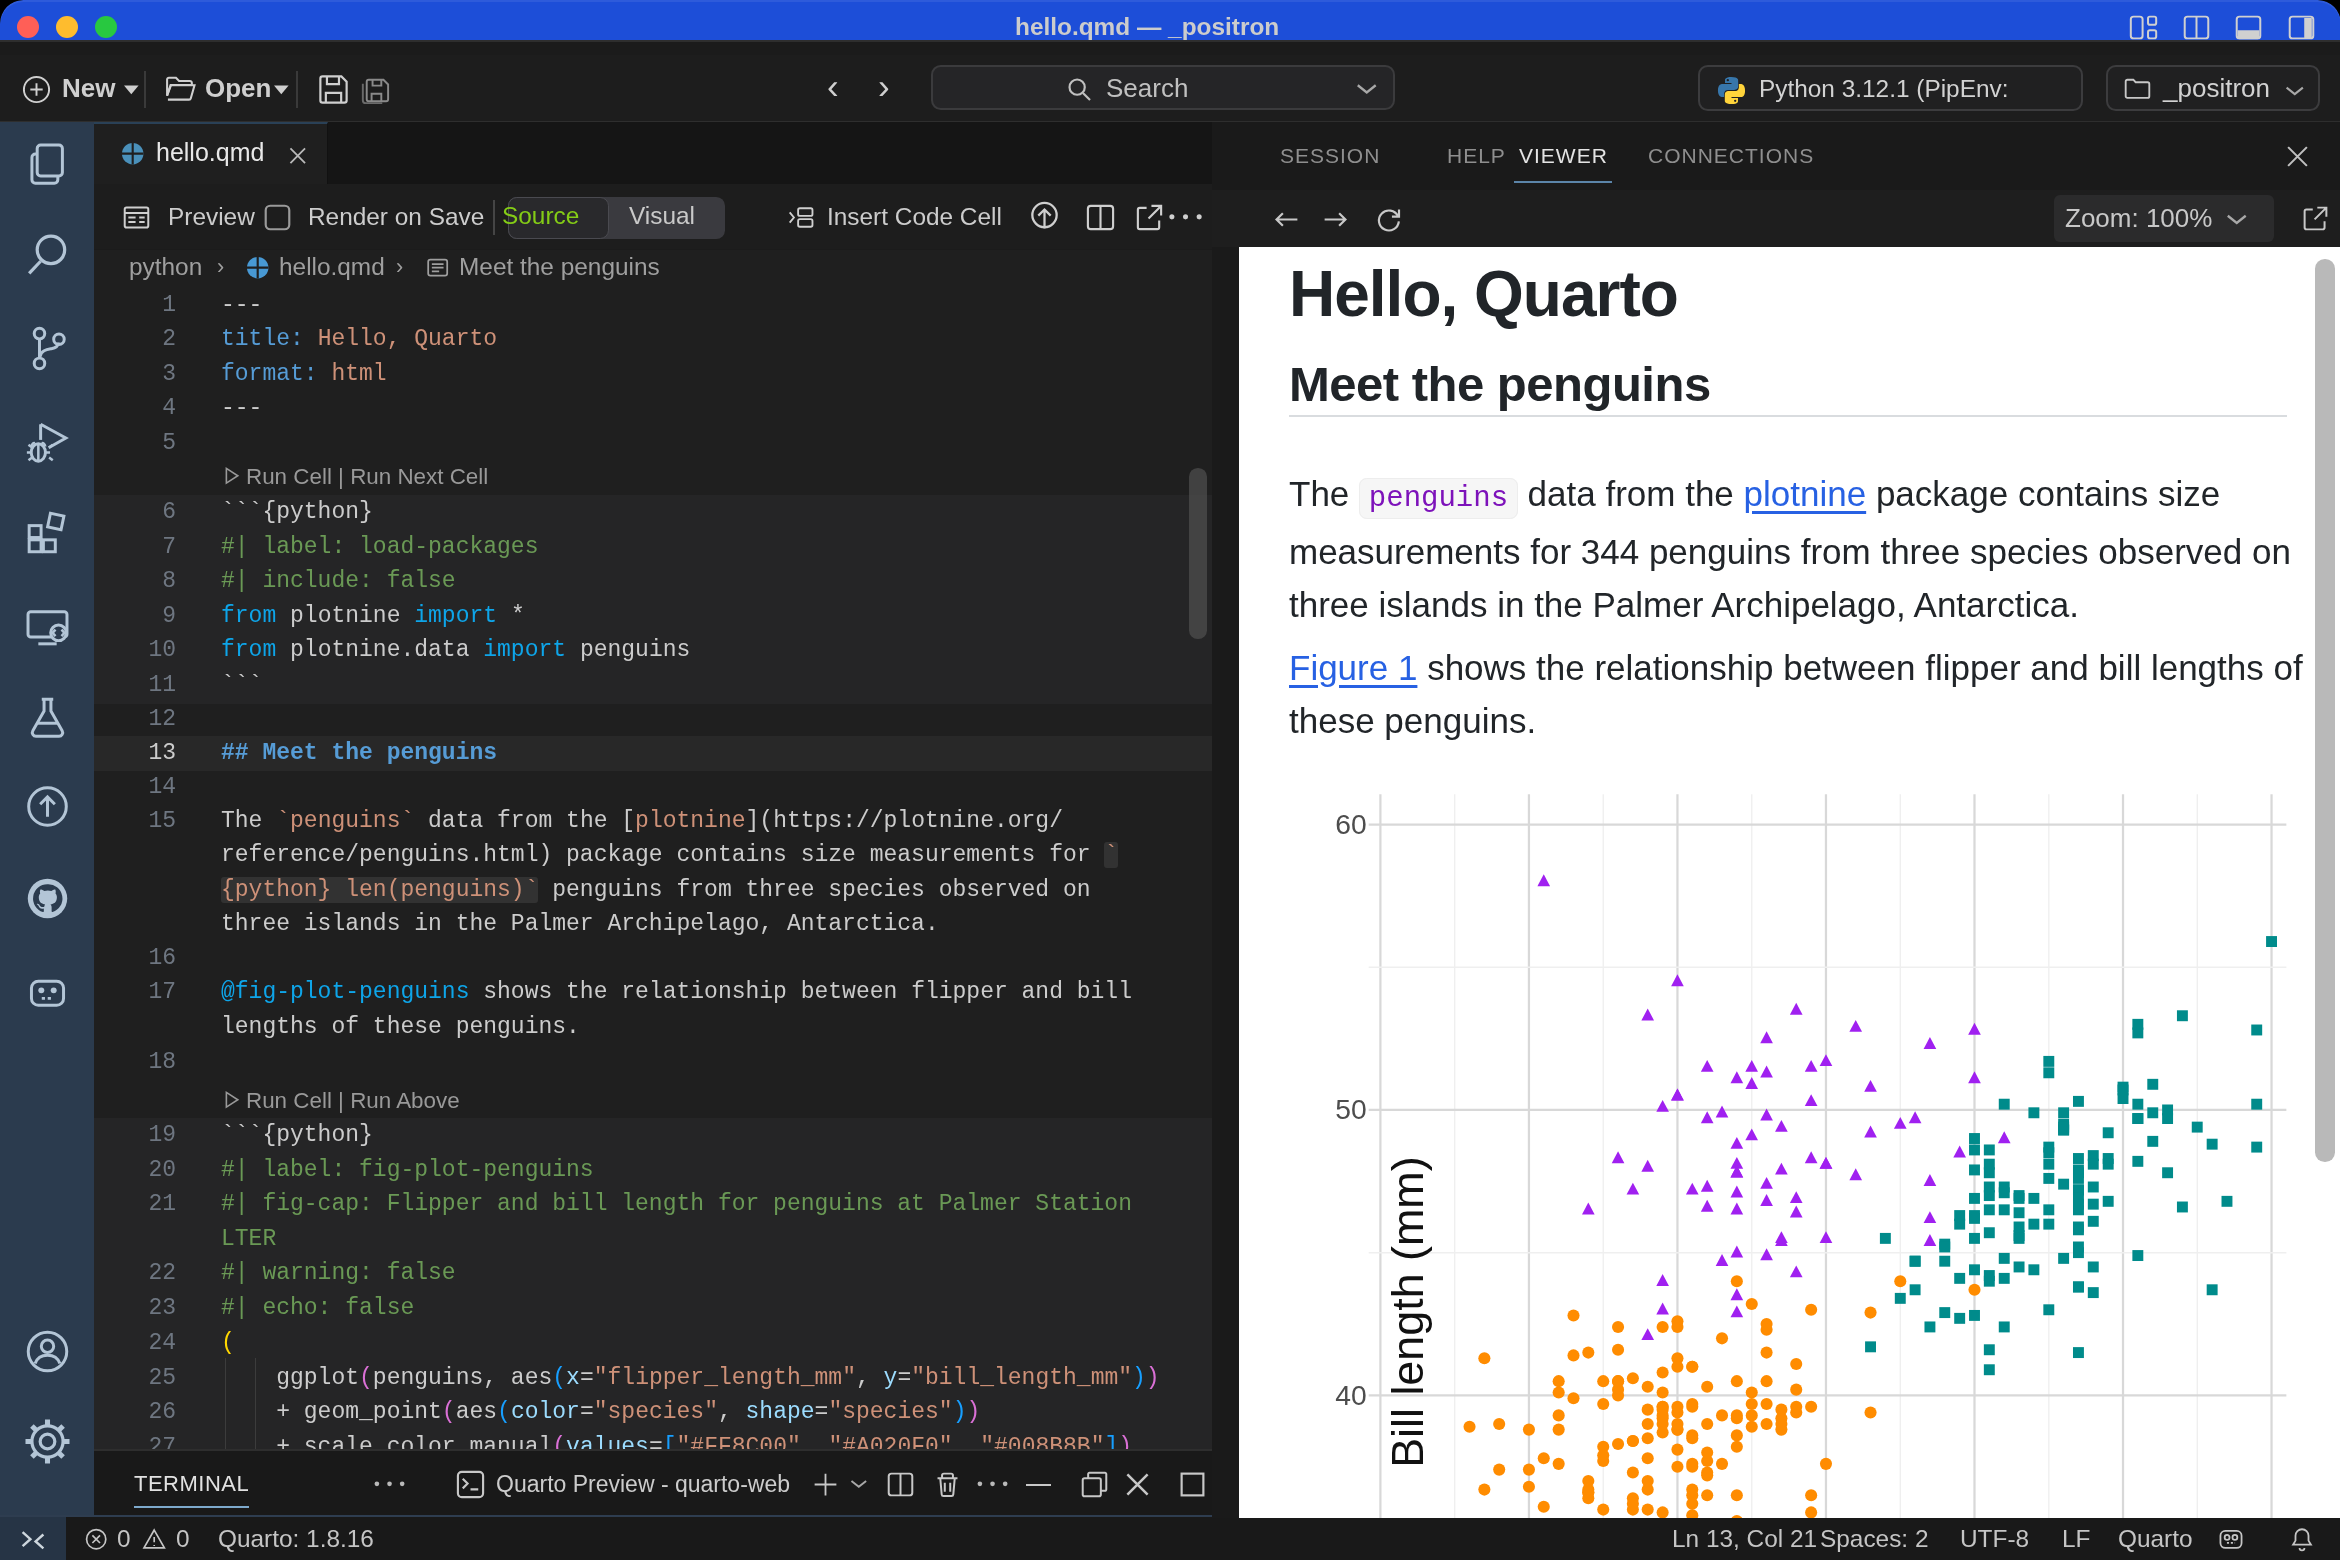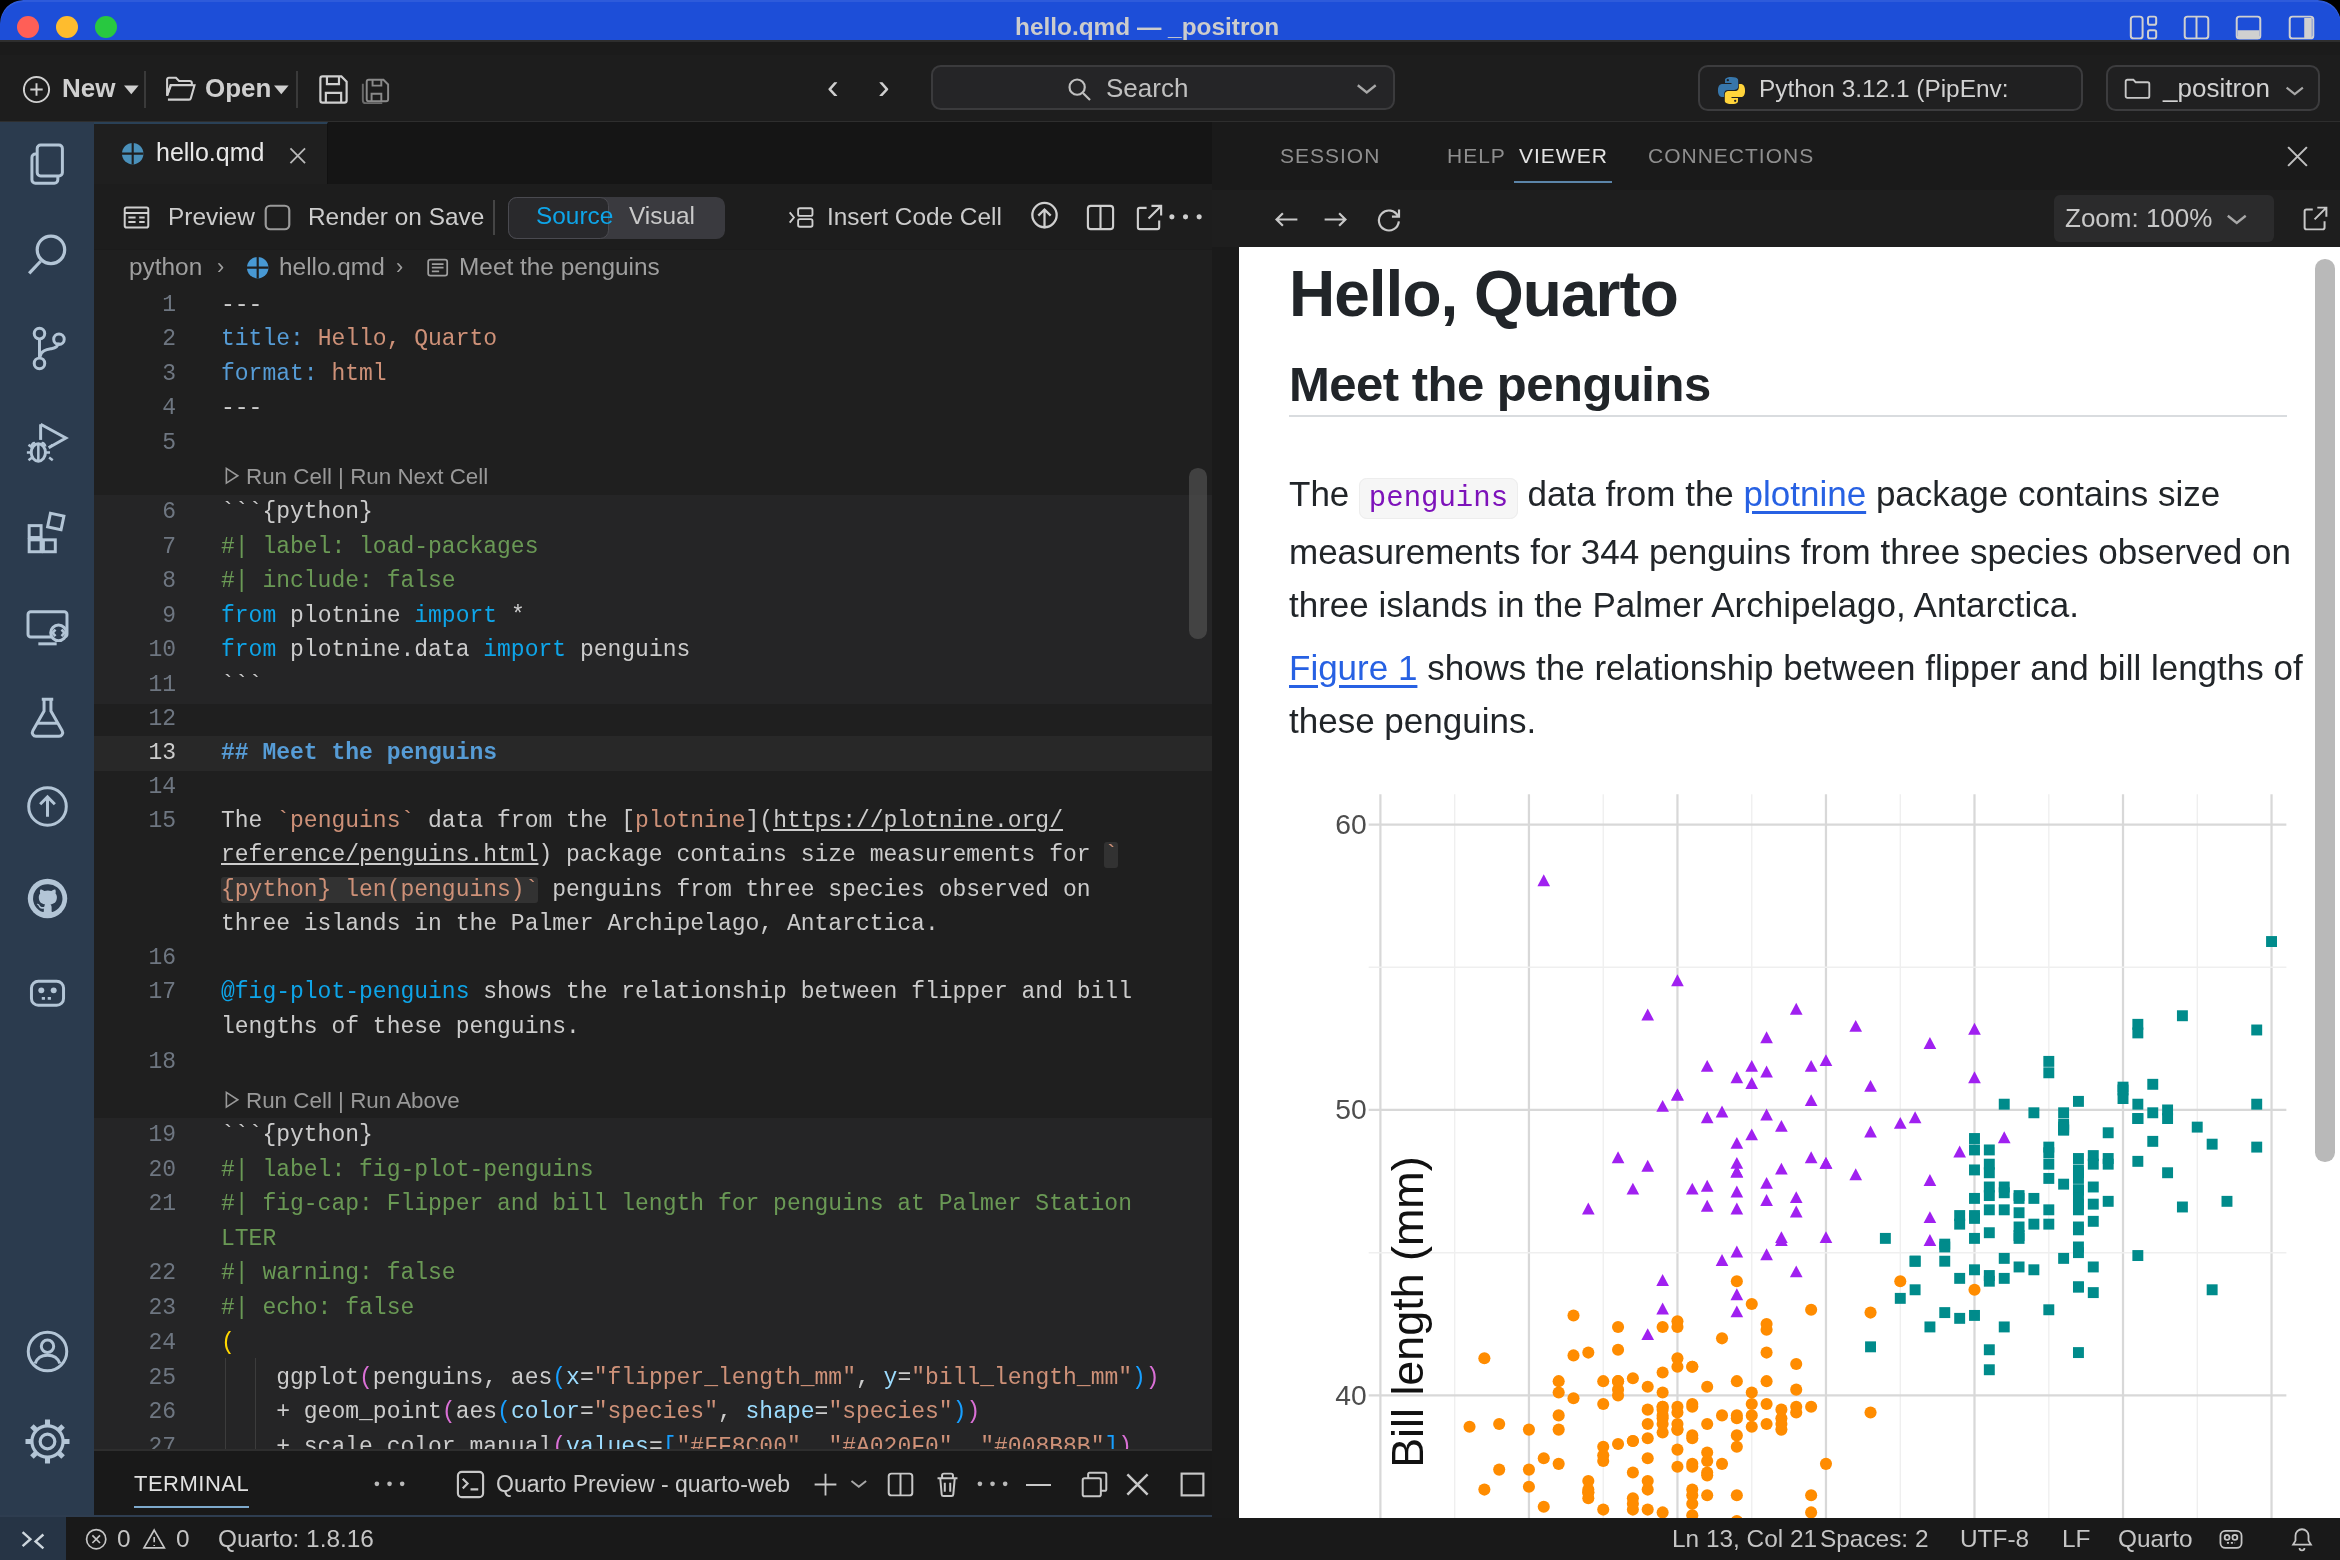--- a/index.html
+++ b/index.html
@@ -29,21 +29,21 @@
 .cell{position:absolute;left:0;width:1119px;background:#252526}
 .cline{position:absolute;left:0;width:1119px;height:35px;background:#282828}
 .crow{position:absolute;left:0;height:35px;font-family:"Liberation Mono",monospace;font-size:23px;line-height:35px;white-space:pre;color:#ccc}
 .crow .n{position:absolute;left:0;top:0;width:82px;text-align:right;color:#6e7681}
 .crow .c{position:absolute;left:127px;top:0}
 .lens{position:absolute;left:127px;height:33px;color:#999;font-family:"Liberation Sans",sans-serif;font-size:22.4px;line-height:29px;padding-left:25px}
 .lens svg{position:absolute;left:0;top:2.9px}
 .sy{color:#569cd6}.st{color:#ce9178}.cm{color:#6a9955}.kw{color:#0ea5e9}.vb{color:#9cdcfe}
 .b1{color:#ffd700}.b2{color:#da70d6}.b3{color:#179fff}
 .hl{background:#323232;border-radius:2.9px}
-.lk{text-decoration:underline}
+.lk{}
 
 #termbar{position:absolute;left:94px;top:1449px;width:1119px;height:68px;background:#191919;border-top:2px solid #2e2e2e;color:#cccccc}
 
 #statusbar{position:absolute;left:0;top:1517px;width:2341px;height:43px;background:#191919;color:#c5c5c5;font-size:24.4px}
 #statusbar .it{position:absolute;top:0;height:43px;line-height:43px}
 
 #rpanel{position:absolute;left:1212px;top:122px;width:1128px;height:1396px;background:#1a1a1a}
 .ptab{position:absolute;top:0;height:68px;line-height:68px;color:#8f8f8f;font-size:21px;letter-spacing:1px}
 #purlrow{position:absolute;left:0;top:68px;width:1128px;height:57px;background:#1e1e1e;color:#c8c8c8}
 #purl{position:absolute;left:204px;top:4.9px;width:622px;height:47px;background:#2b2b2c;border-radius:5.9px;font-size:26px;line-height:47px;color:#d2d2d3}
@@ -224,21 +224,21 @@
         <path d="M1.5 5.5h13M3.5 8h4M3.5 10.5h4M9.5 8h3M9.5 10.5h3"></path>
       </svg>
 <div class="tbtxt" style="left:74px;height:65px;line-height:65px">Preview</div>
 <svg class="abs" style="left:169px;top:18.5px" width="29" height="29" viewBox="0 0 16 16" fill="none" stroke="#9a9a9a" stroke-width="1.2">
         <rect x="1.5" y="1.5" width="13" height="13" rx="2.5"></rect>
       </svg>
 <div class="tbtxt" style="left:214px;height:65px;line-height:65px">Render on Save</div>
 <div class="vsep" style="left:399px;top:15.6px;height:35px;background:#454545"></div>
 <div class="abs" style="left:414px;top:12.7px;width:217px;height:42px;background:#3a3a3f;border-radius:8.8px"></div>
 <div class="abs" style="left:414px;top:12.7px;width:101px;height:42px;background:#29292c;border-radius:8.8px;border:1px solid #4a4a50"></div>
-<div class="tbtxt" style="left:442px;height:65px;line-height:64px;color:#0ea5e9">Source</div>
+<div class="tbtxt" style="left:408px;height:65px;line-height:64px;color:#84cc16">Source</div>
 <div class="tbtxt" style="left:535px;height:65px;line-height:64px;color:#c9c9c9">Visual</div>
 <svg class="abs" style="left:694px;top:19.5px" width="27" height="27" viewBox="0 0 16 16" fill="none" stroke="#cfcfcf" stroke-width="1.1">
         <path d="M1 5l2.5 3L1 11"></path>
         <rect x="6" y="2.5" width="8.5" height="4.5" rx="1"></rect>
         <rect x="6" y="9" width="8.5" height="4.5" rx="1"></rect>
       </svg>
 <div class="tbtxt" style="left:733px;height:65px;line-height:65px">Insert Code Cell</div>
 <svg class="abs" style="left:934px;top:15.6px" width="33" height="33" viewBox="0 0 16 16" fill="none" stroke="#cfcfcf" stroke-width="1.1">
         <circle cx="8" cy="7.3" r="5.9"></circle>
         <path d="M8 13.8V4.8M5 7.6L8 4.6l3 3"></path>

